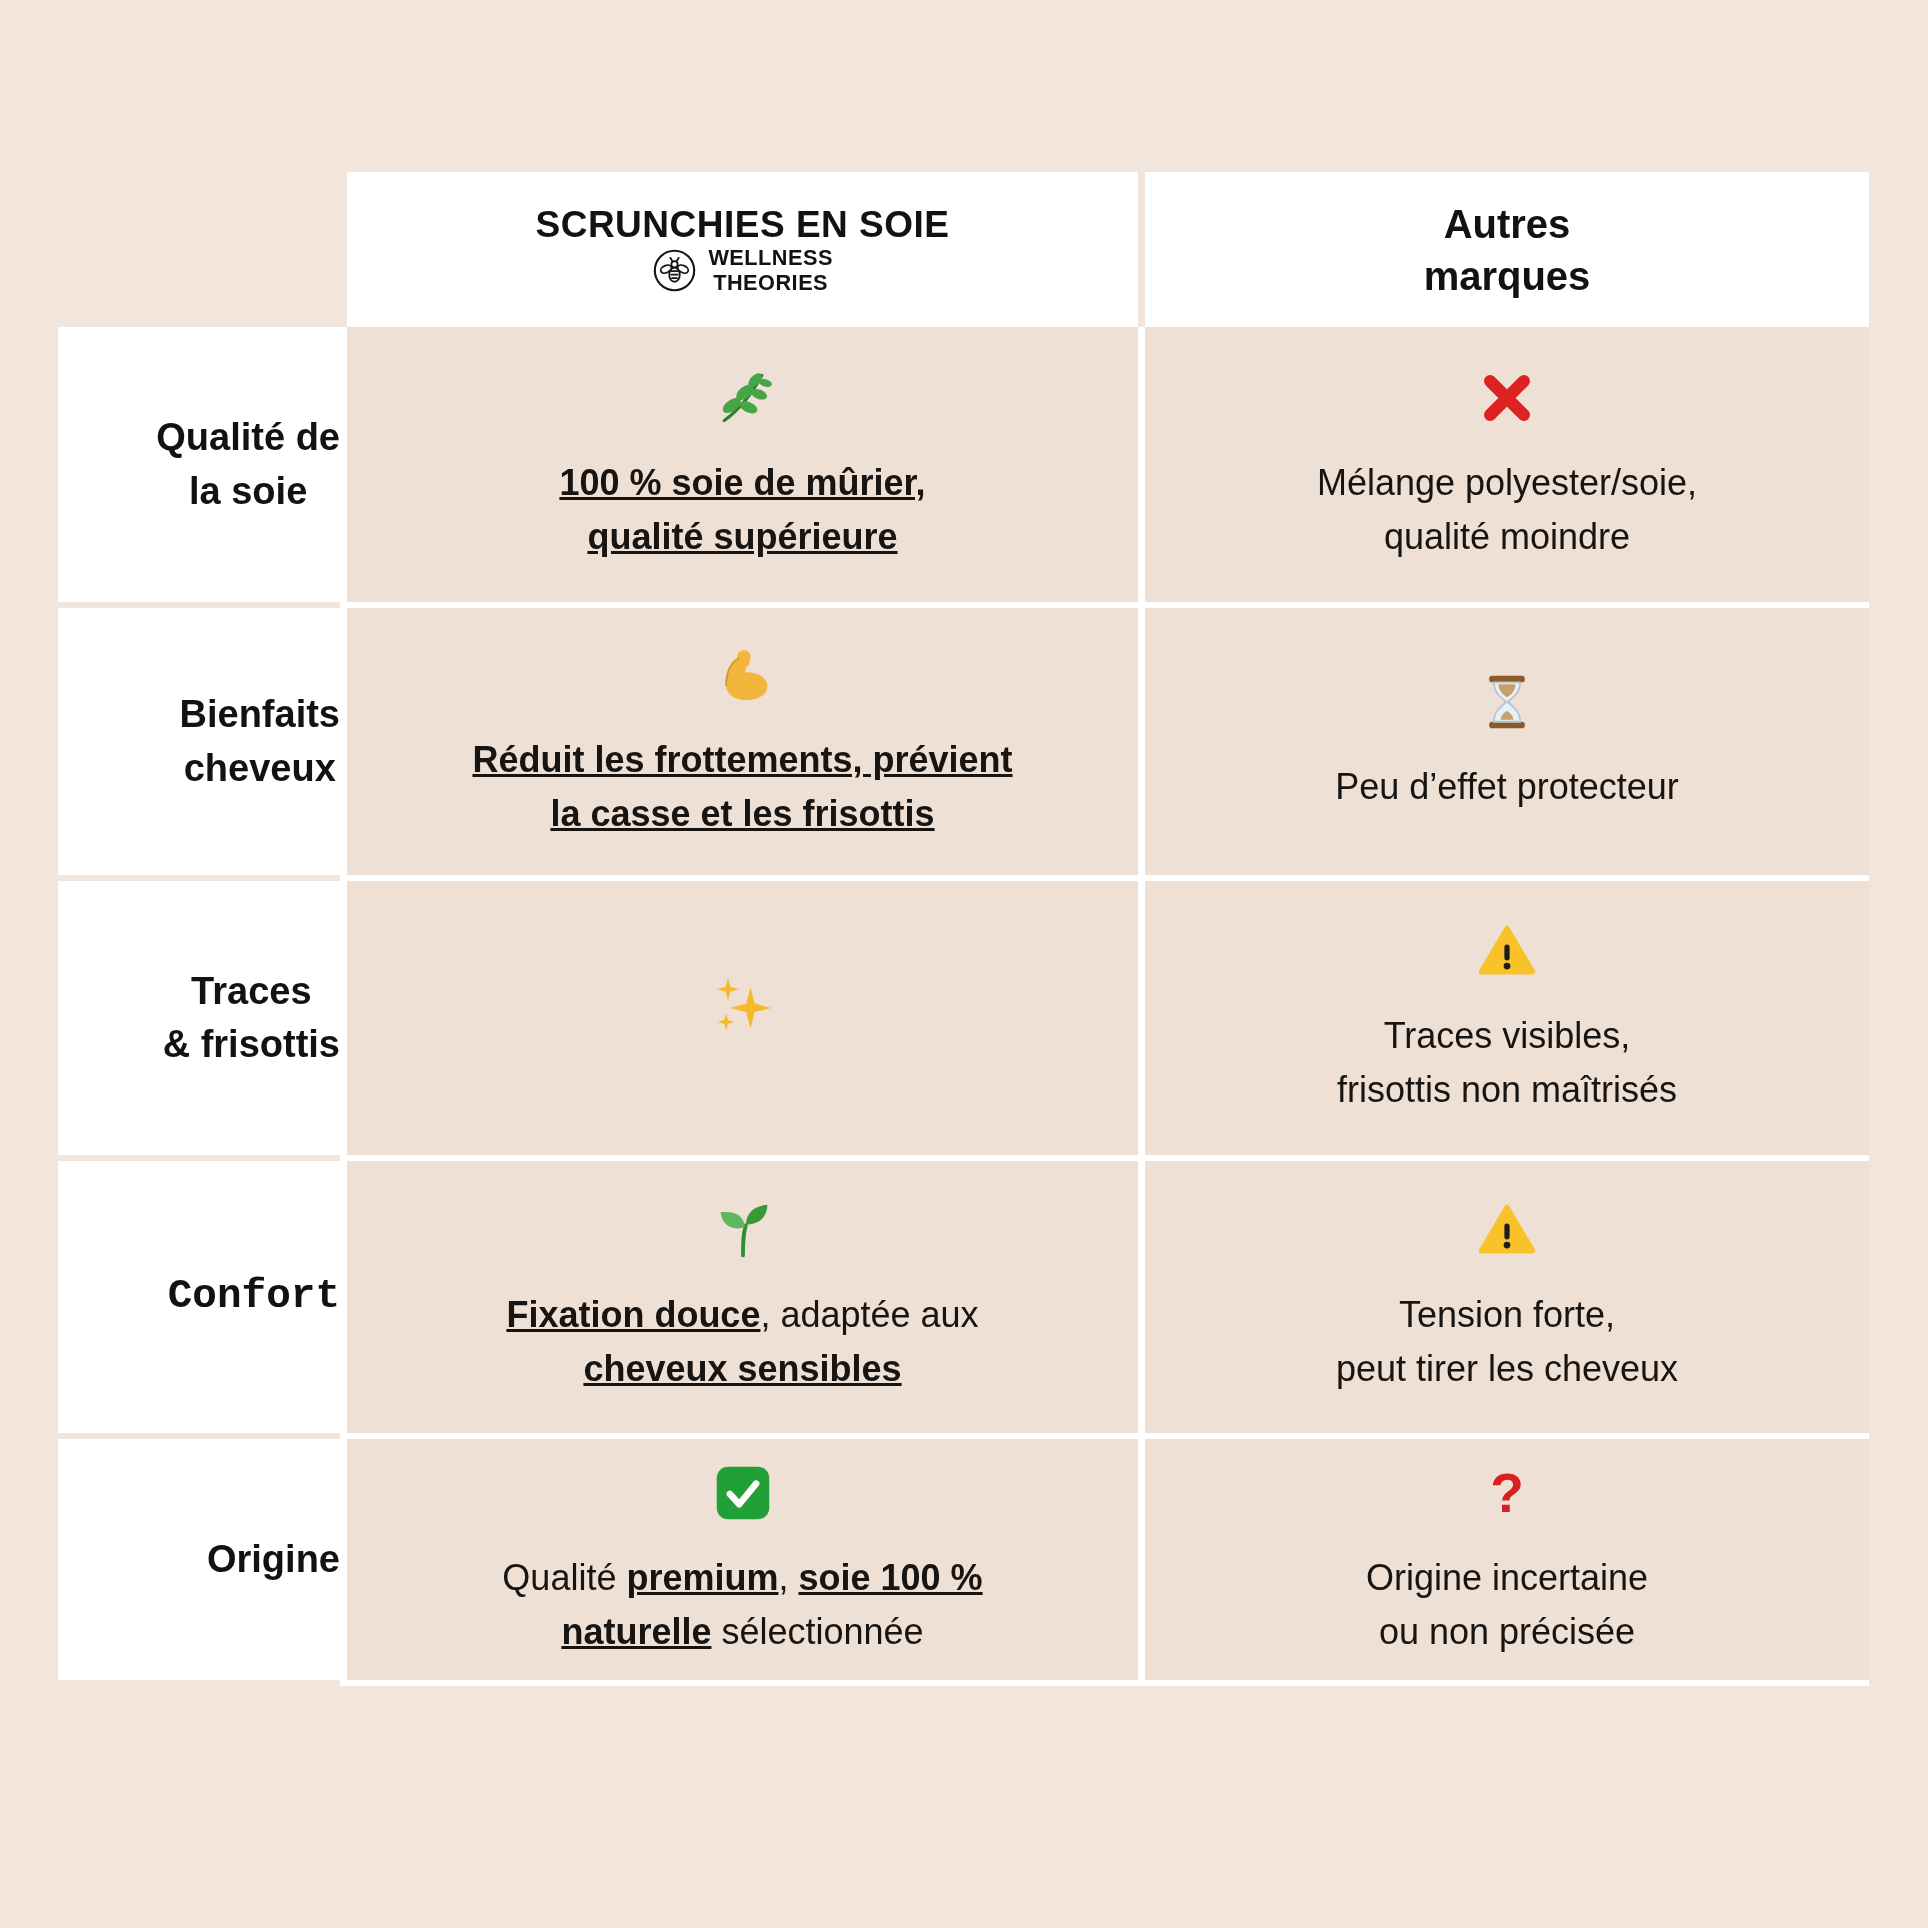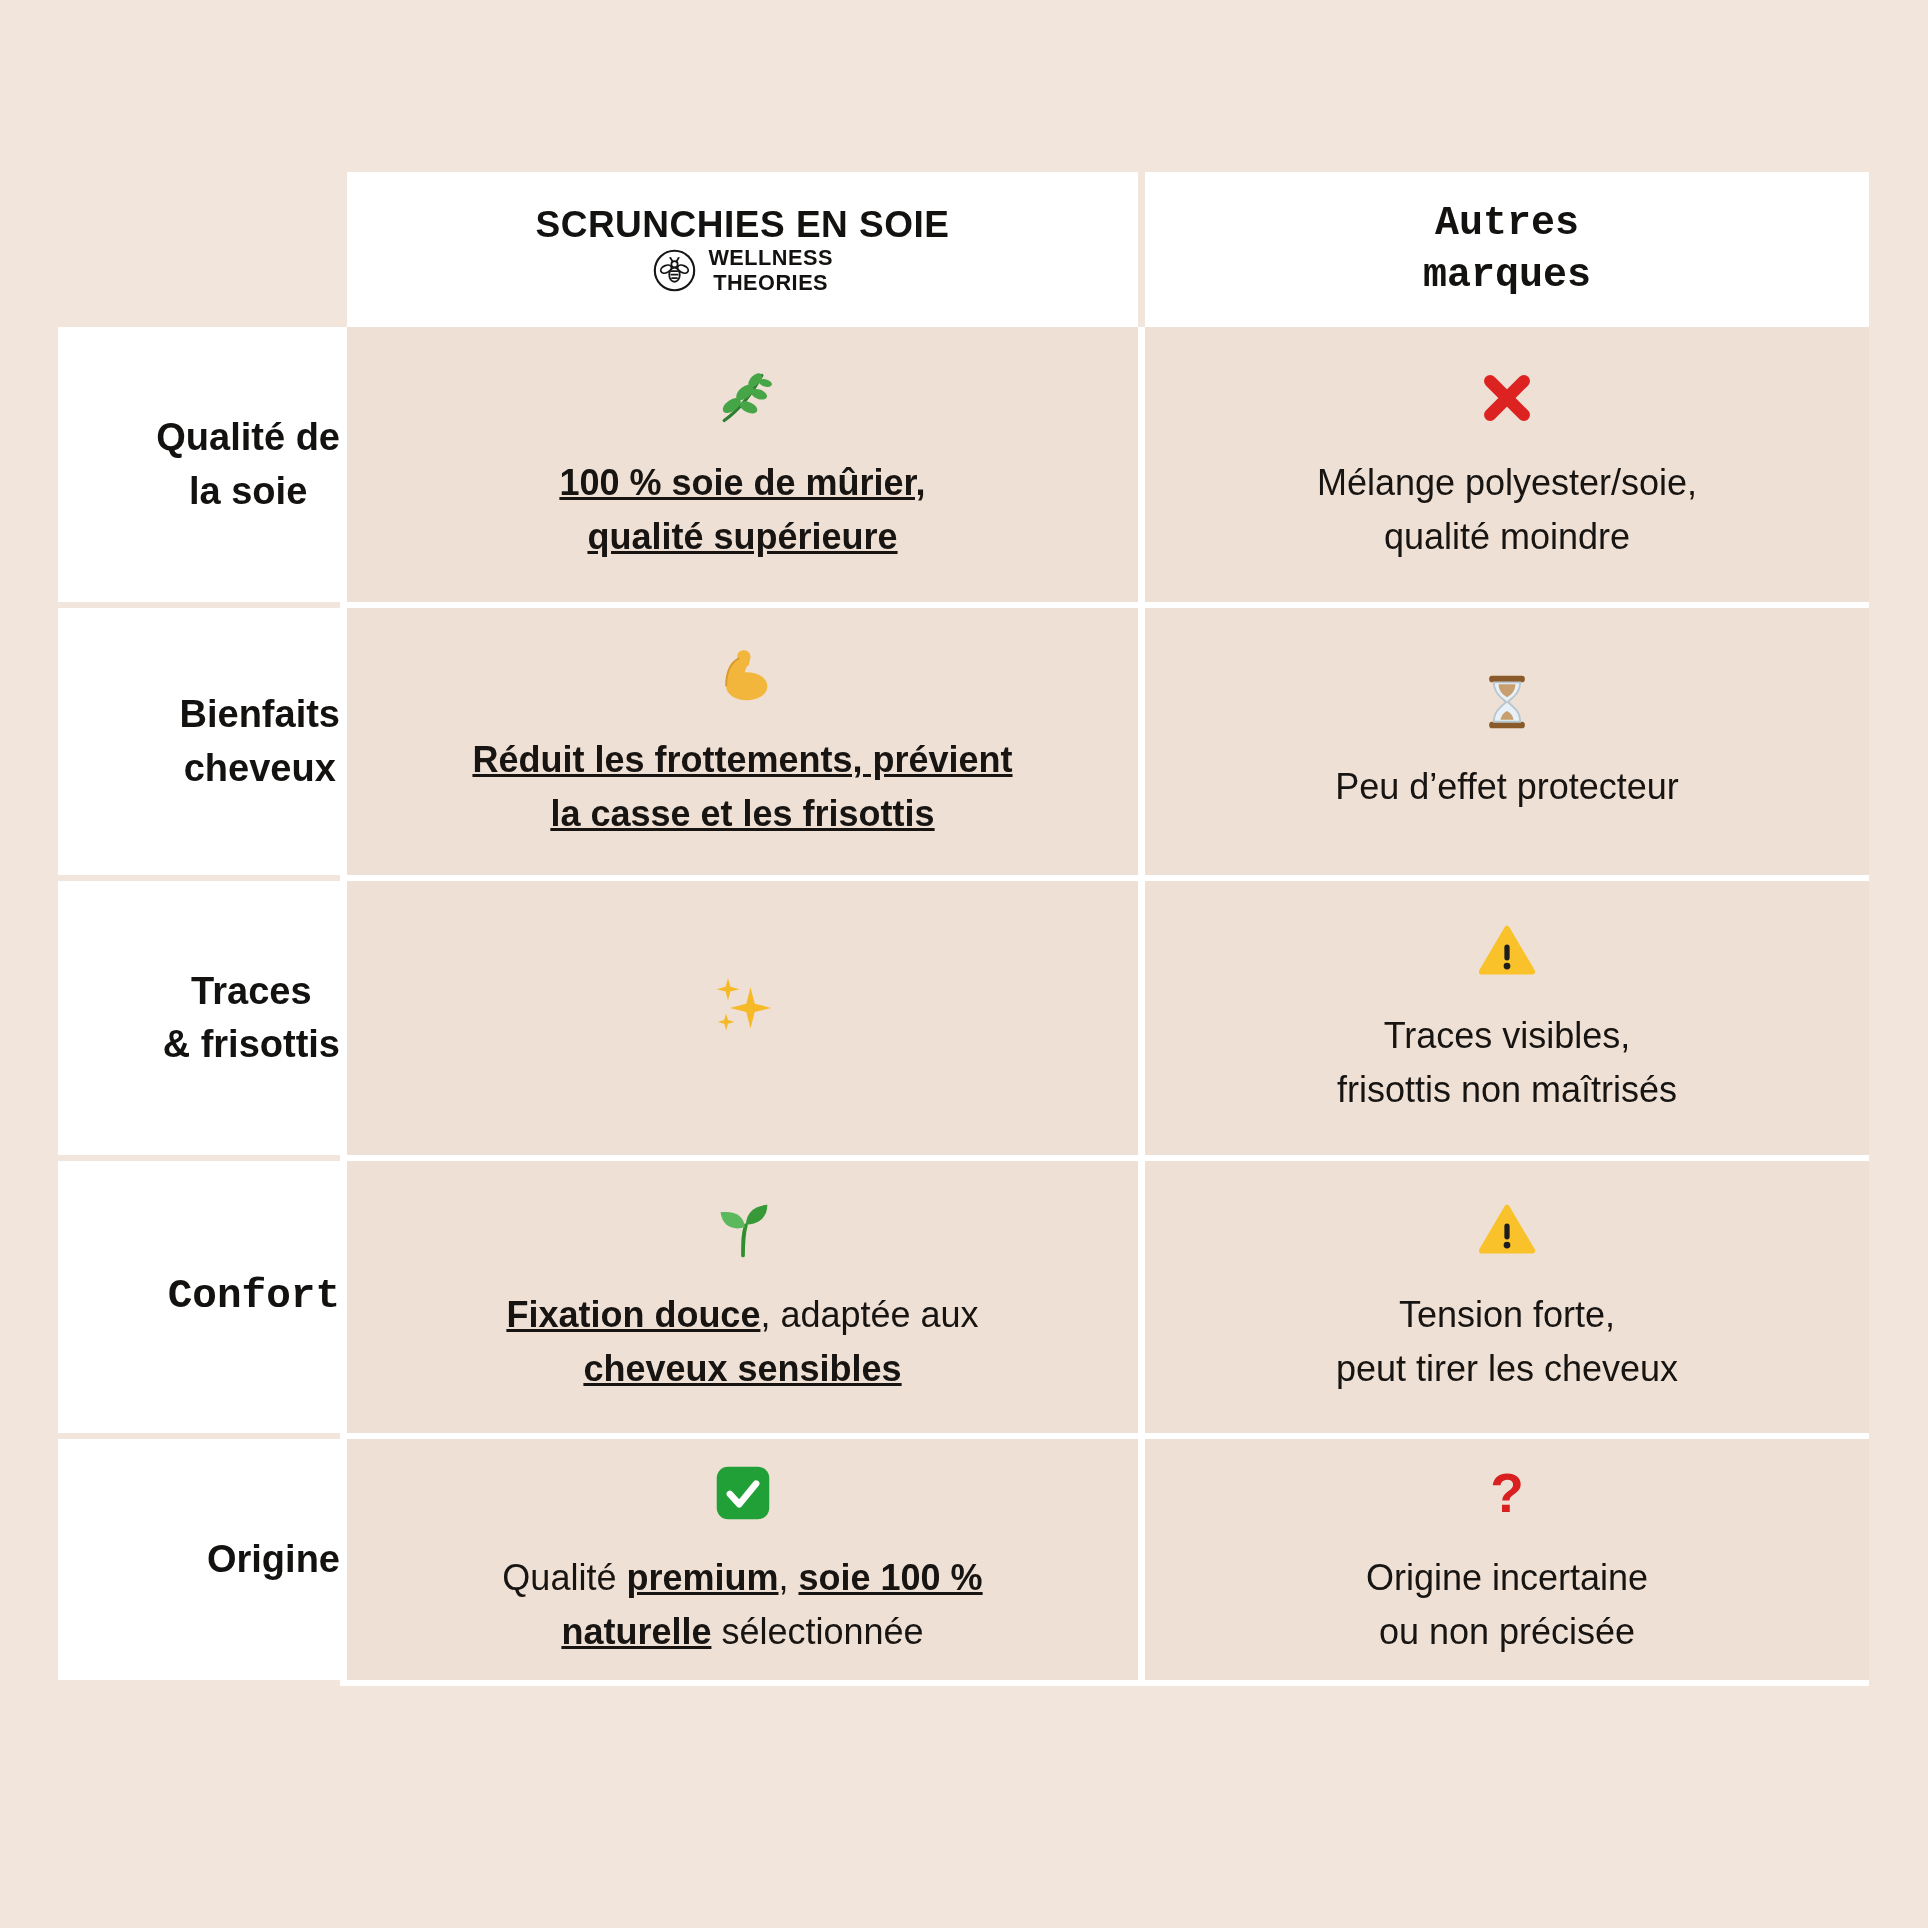--- a/index.html
+++ b/index.html
@@ -8,21 +8,21 @@
   .table{
     position:absolute;left:58px;top:172px;
     display:grid;
     grid-template-columns:282px 798px 731px;
     grid-template-rows:155px 281px 273px 280px 278px 247px;
   }
   
   .hspacer{background:transparent;}
   .hc{background:#ffffff;background-clip:padding-box;display:flex;flex-direction:column;align-items:center;justify-content:center;text-align:center;}
   .h1{border-left:7.5px solid transparent;}
-  .h2{border-left:7.5px solid #f2e5db;font-family:Liberation Mono, monospace;}
+  .h2{border-left:7.5px solid #f2e5db;}
   .htitle{font-weight:700;font-size:37px;letter-spacing:0.5px;color:#141210;}
   .brand{display:flex;align-items:center;gap:11.3px;margin-top:0;}
   .bee{display:flex;align-items:center;}
   .bee svg{width:45px;height:45px;}
   .brandtxt{font-weight:700;font-size:21.7px;line-height:1.12;white-space:pre-line;text-align:center;color:#141210;letter-spacing:0.5px;}
   .htitle2{font-weight:700;font-size:40px;line-height:1.3;white-space:pre-line;color:#141210;}
   
   .lbl{background:#ffffff;background-clip:padding-box;border-bottom:6.6px solid #f2e5db;
        display:flex;align-items:center;justify-content:flex-end;text-align:center;}
   .lbl-text{font-weight:700;font-size:38px;line-height:1.4;white-space:pre-line;color:#141210;}

